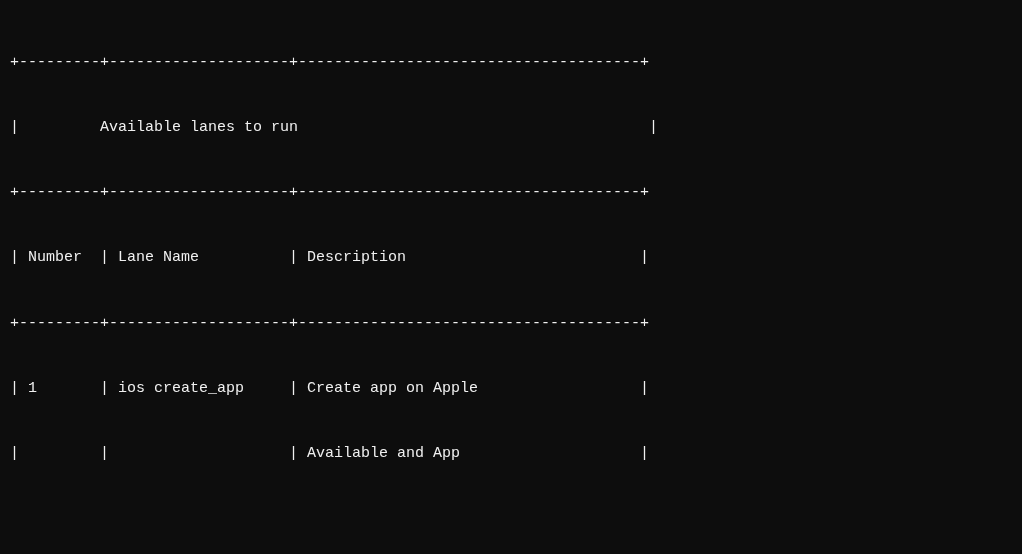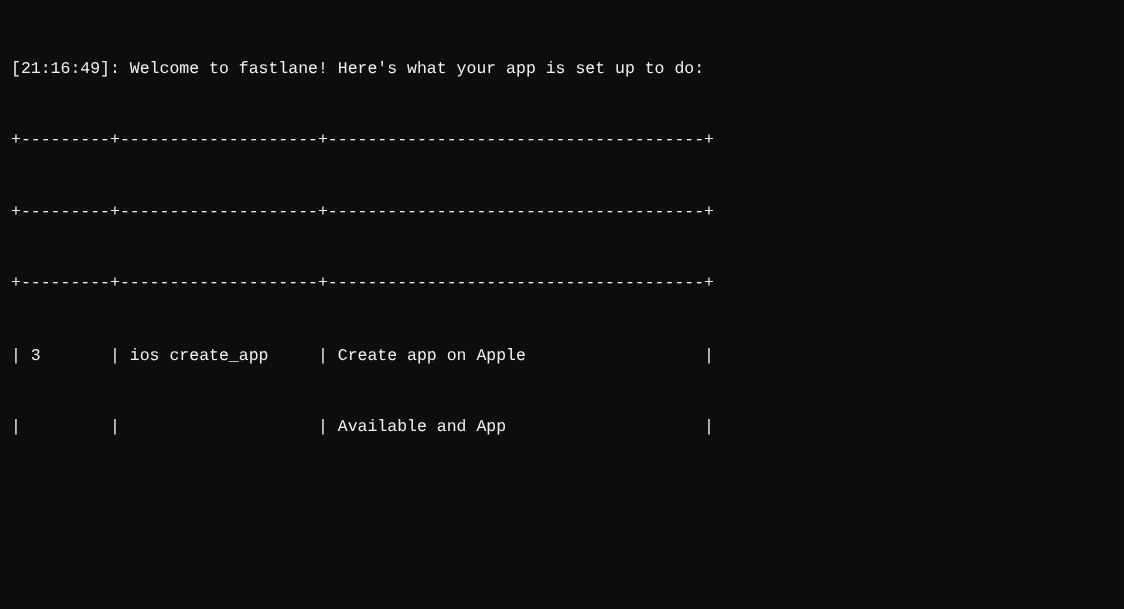--- a/index.html
+++ b/index.html
@@ -25,25 +25,26 @@
     }
 
     .line {
       display: block;
     }
   </style>
 </head>
 <body>
 
 <div class="terminal">
-  <span class="line">[21:16:49]: Welcome to fastlane! Here's what your app is set up to do:</span>
   <span class="line">+---------+--------------------+--------------------------------------+</span>
+  <span class="line">|         Available lanes to run                                       |</span>
   <span class="line">+---------+--------------------+--------------------------------------+</span>
+  <span class="line">| Number  | Lane Name          | Description                          |</span>
   <span class="line">+---------+--------------------+--------------------------------------+</span>
-  <span class="line">| 3       | ios create_app     | Create app on Apple                  |</span>
+  <span class="line">| 1       | ios create_app     | Create app on Apple                  |</span>
   <span class="line">|         |                    | Available and App                    |</span>
   
   
   
   
   
   
   
   
   

